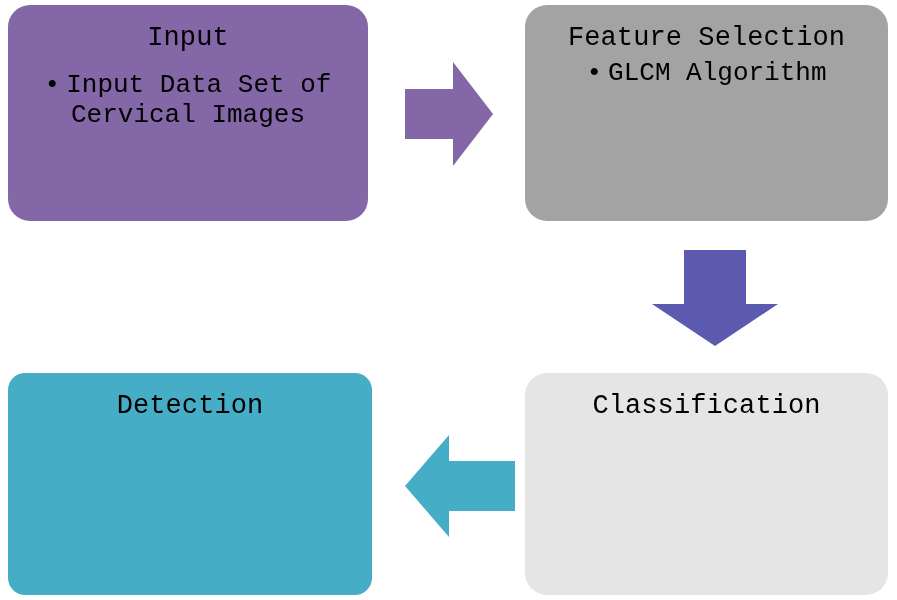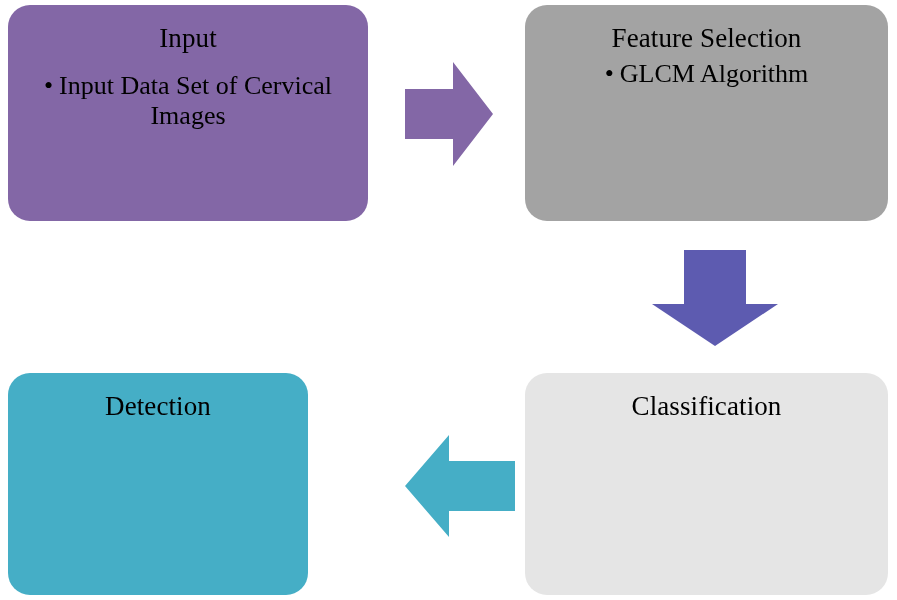--- a/index.html
+++ b/index.html
@@ -14,20 +14,21 @@
     overflow: hidden;
     font-family: "Liberation Serif", "DejaVu Serif", serif;
   }
 
   .canvas {
     position: absolute;
     left: 0;
     top: 0;
     width: 897px;
     height: 600px;
+    font-family: Liberation Mono, monospace;
   }
 
   .node {
     position: absolute;
     box-sizing: border-box;
     border-radius: 22px;
     display: flex;
     flex-direction: column;
     align-items: center;
     padding-top: 18px;
@@ -60,21 +61,21 @@
   }
 
   .node-item .bullet {
     font-size: 26px;
     padding-right: 6px;
   }
 
   
   #node-input        { left: 8px;   top: 5px;   width: 360px; height: 216px; }
   #node-feature      { left: 525px; top: 5px;   width: 363px; height: 216px; }
-  #node-detection    { left: 8px;   top: 373px; width: 300px; height: 222px; }
+  #node-detection    { left: 8px;   top: 373px; width: 364px; height: 222px; border-radius: 17px; }
   #node-classification { left: 525px; top: 373px; width: 363px; height: 222px; }
 
   #node-input .node-item      { padding: 0 26px; margin-top: 12px; }
   #node-detection .node-item  { padding: 0 12px; }
   #node-classification .node-items { margin-top: 8px; }
   #node-classification .node-item  { margin-bottom: 6px; }
 
   
   .arrow {
     position: absolute;

